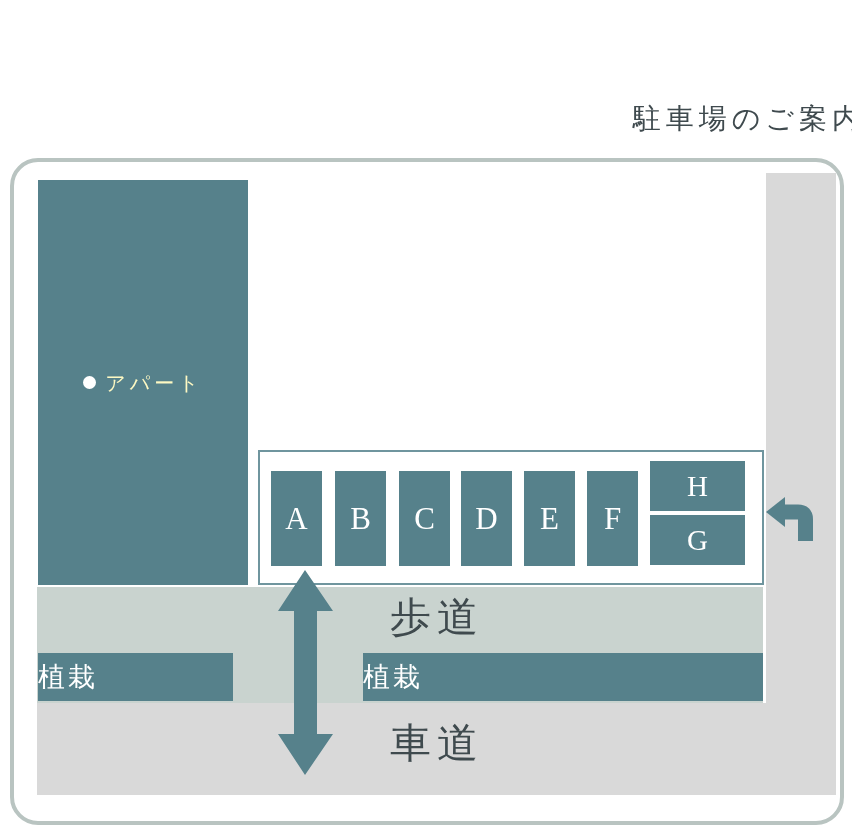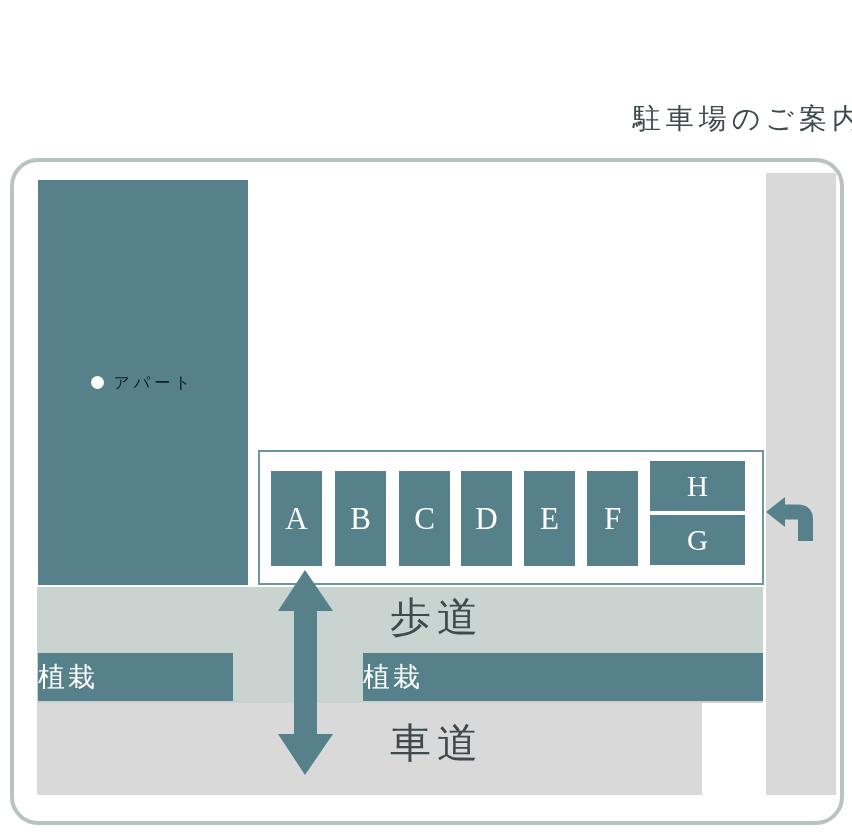--- a/index.html
+++ b/index.html
@@ -38,21 +38,21 @@
     background:#ffffff;
   }
   .frame *{box-sizing:border-box;}
   .side-road{
     position:absolute;left:752px;top:11px;
     width:70px;height:622px;
     background:var(--road,#d9d9d9);
   }
   .roadway{
     position:absolute;left:23px;top:541px;
-    width:665px;height:92px;
+    width:799px;height:92px;
     background:var(--road,#d9d9d9);
   }
   .sidewalk{
     position:absolute;left:23px;top:425px;
     width:726px;height:116px;
     background:var(--sidewalk,#c9d3cf);
   }
   .zone-label{
     position:absolute;
     font-size:41px;line-height:1;
@@ -78,21 +78,21 @@
     position:absolute;left:24px;top:18px;
     width:210px;height:405px;
     background:var(--teal,#56818b);
     display:flex;align-items:center;justify-content:center;gap:9px;
   }
   .apartment-dot{
     width:13px;height:13px;border-radius:50%;
     background:#ffffff;flex:0 0 auto;
   }
   .apartment-label{
-    color:#0f172a;font-size:16px;line-height:1;
+    color:#fef9c3;font-size:20px;line-height:1;
     letter-spacing:4px;white-space:nowrap;text-align:center;
   }
   .parking-box{
     position:absolute;left:244px;top:288px;
     width:506px;height:135px;
     background:#ffffff;
     border:2px solid var(--parking-border,#6f959e);
   }
   .space{
     position:absolute;top:19px;

